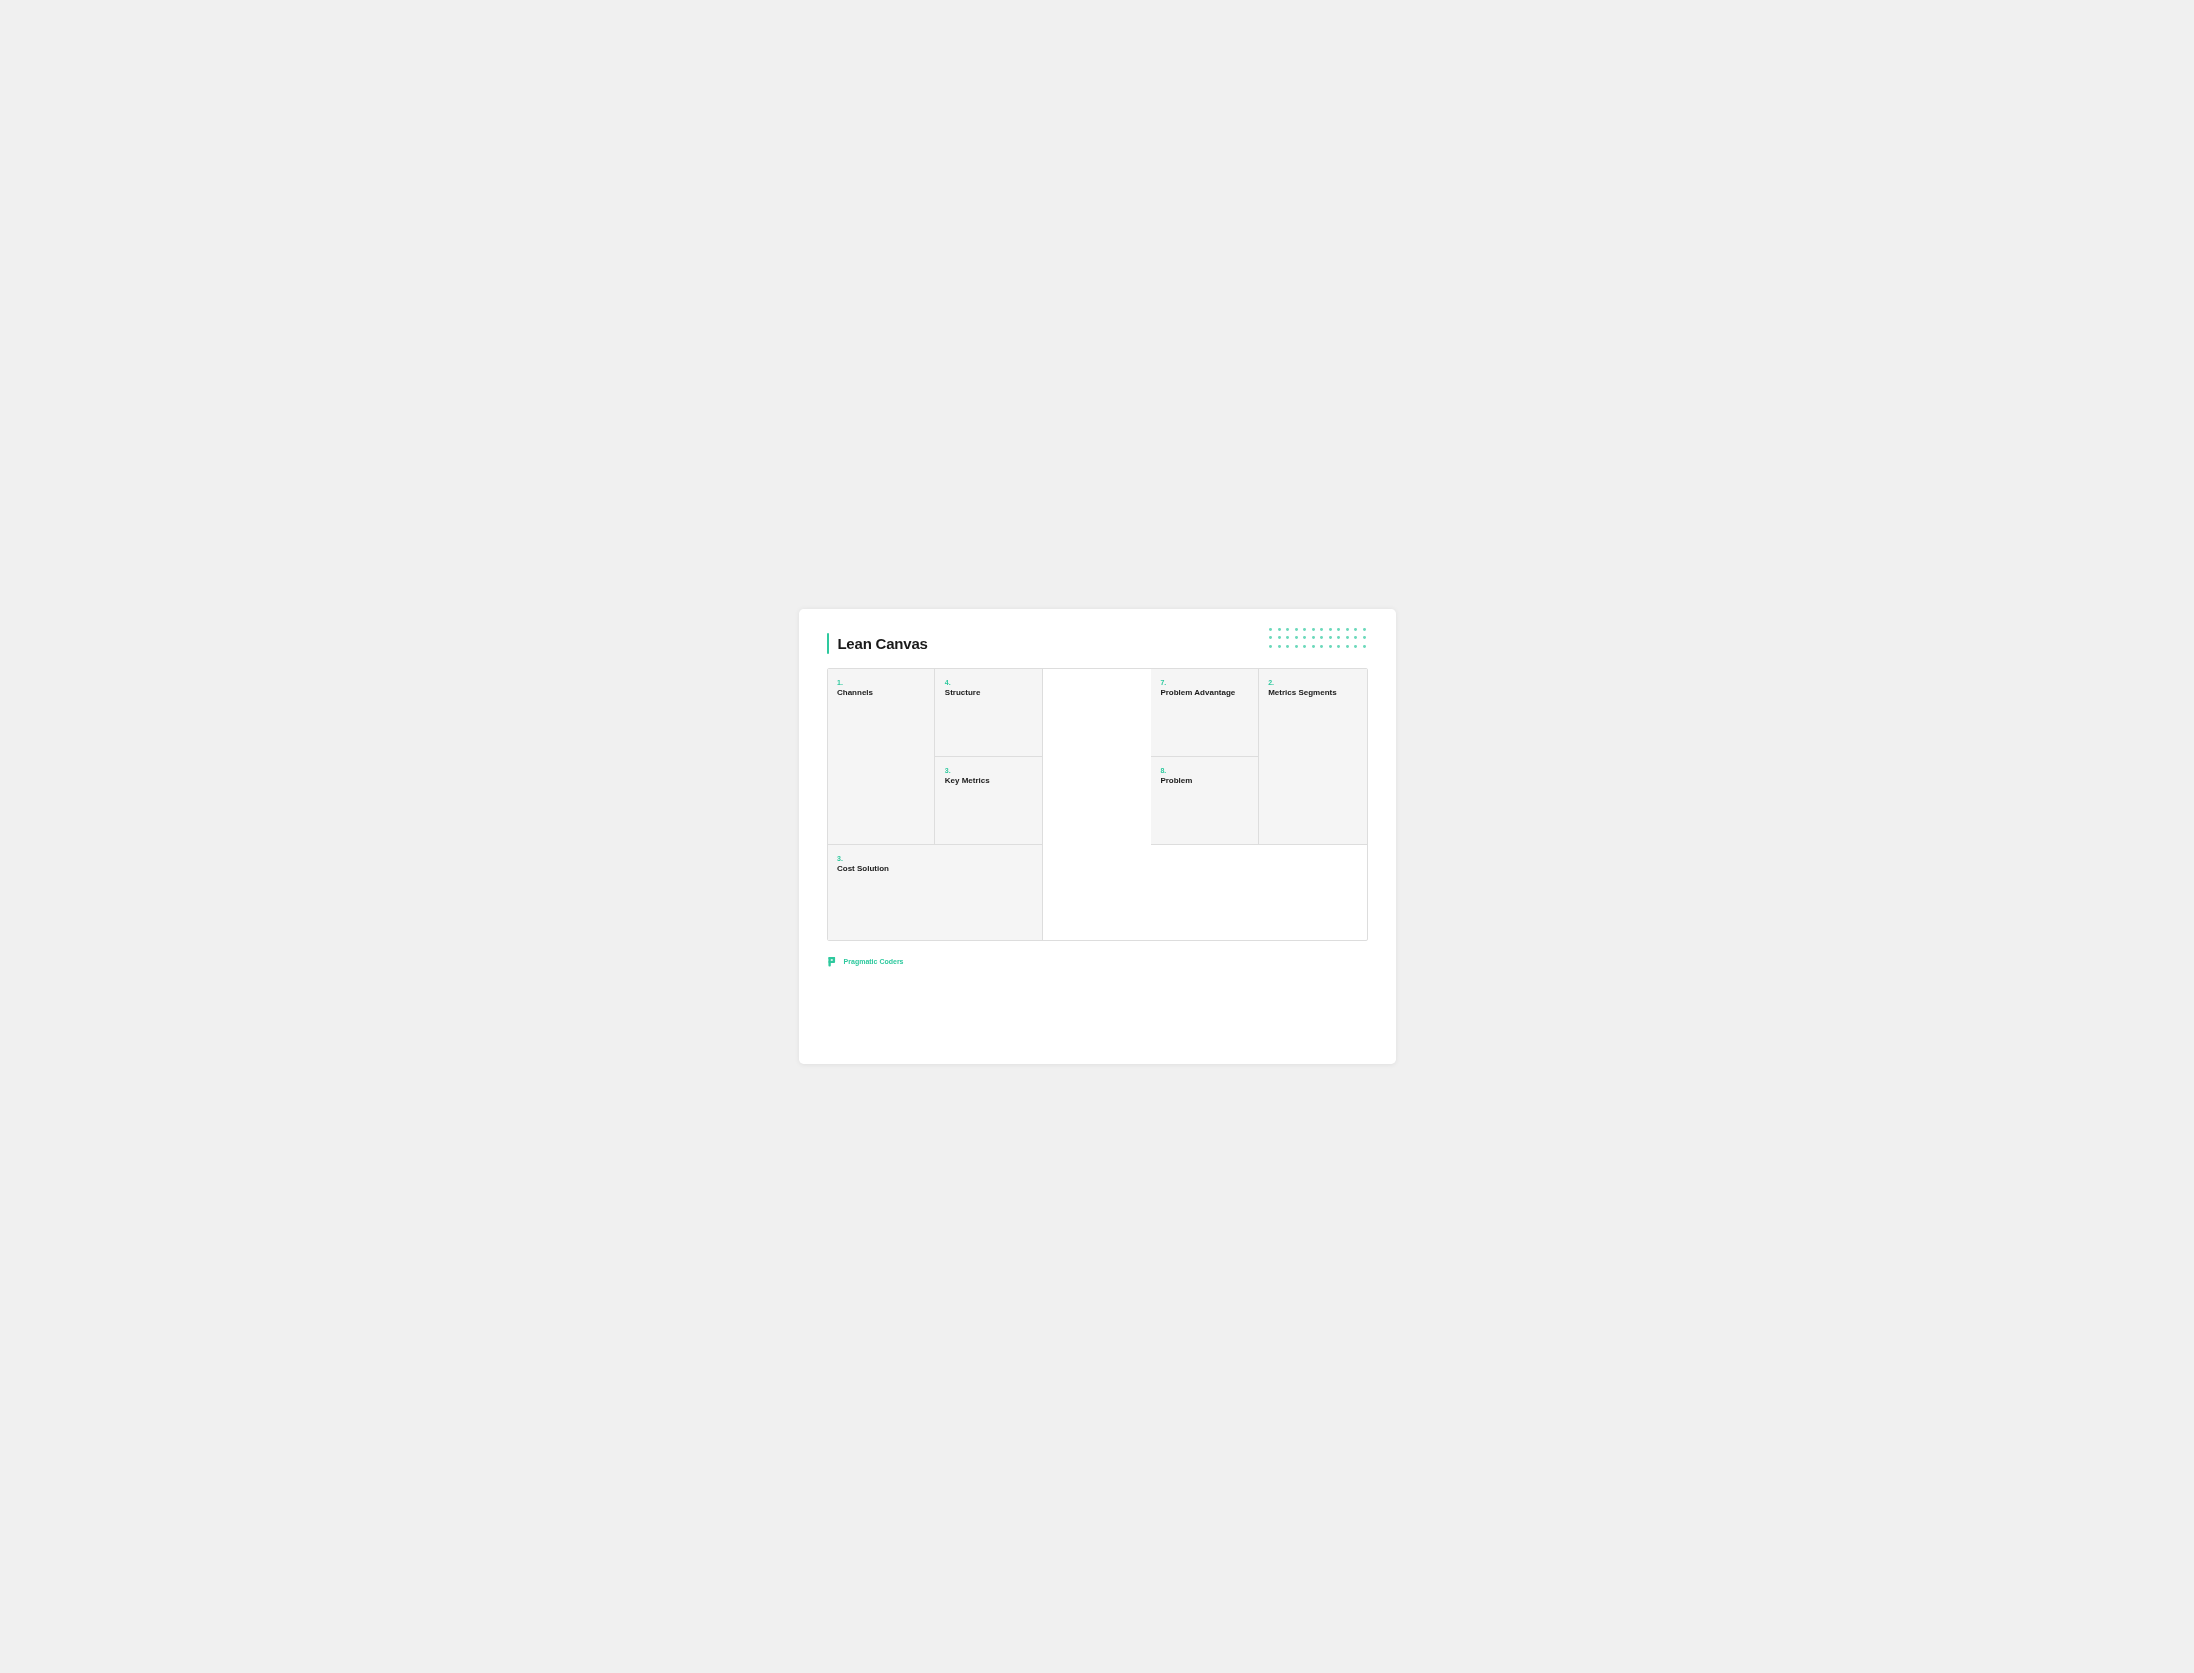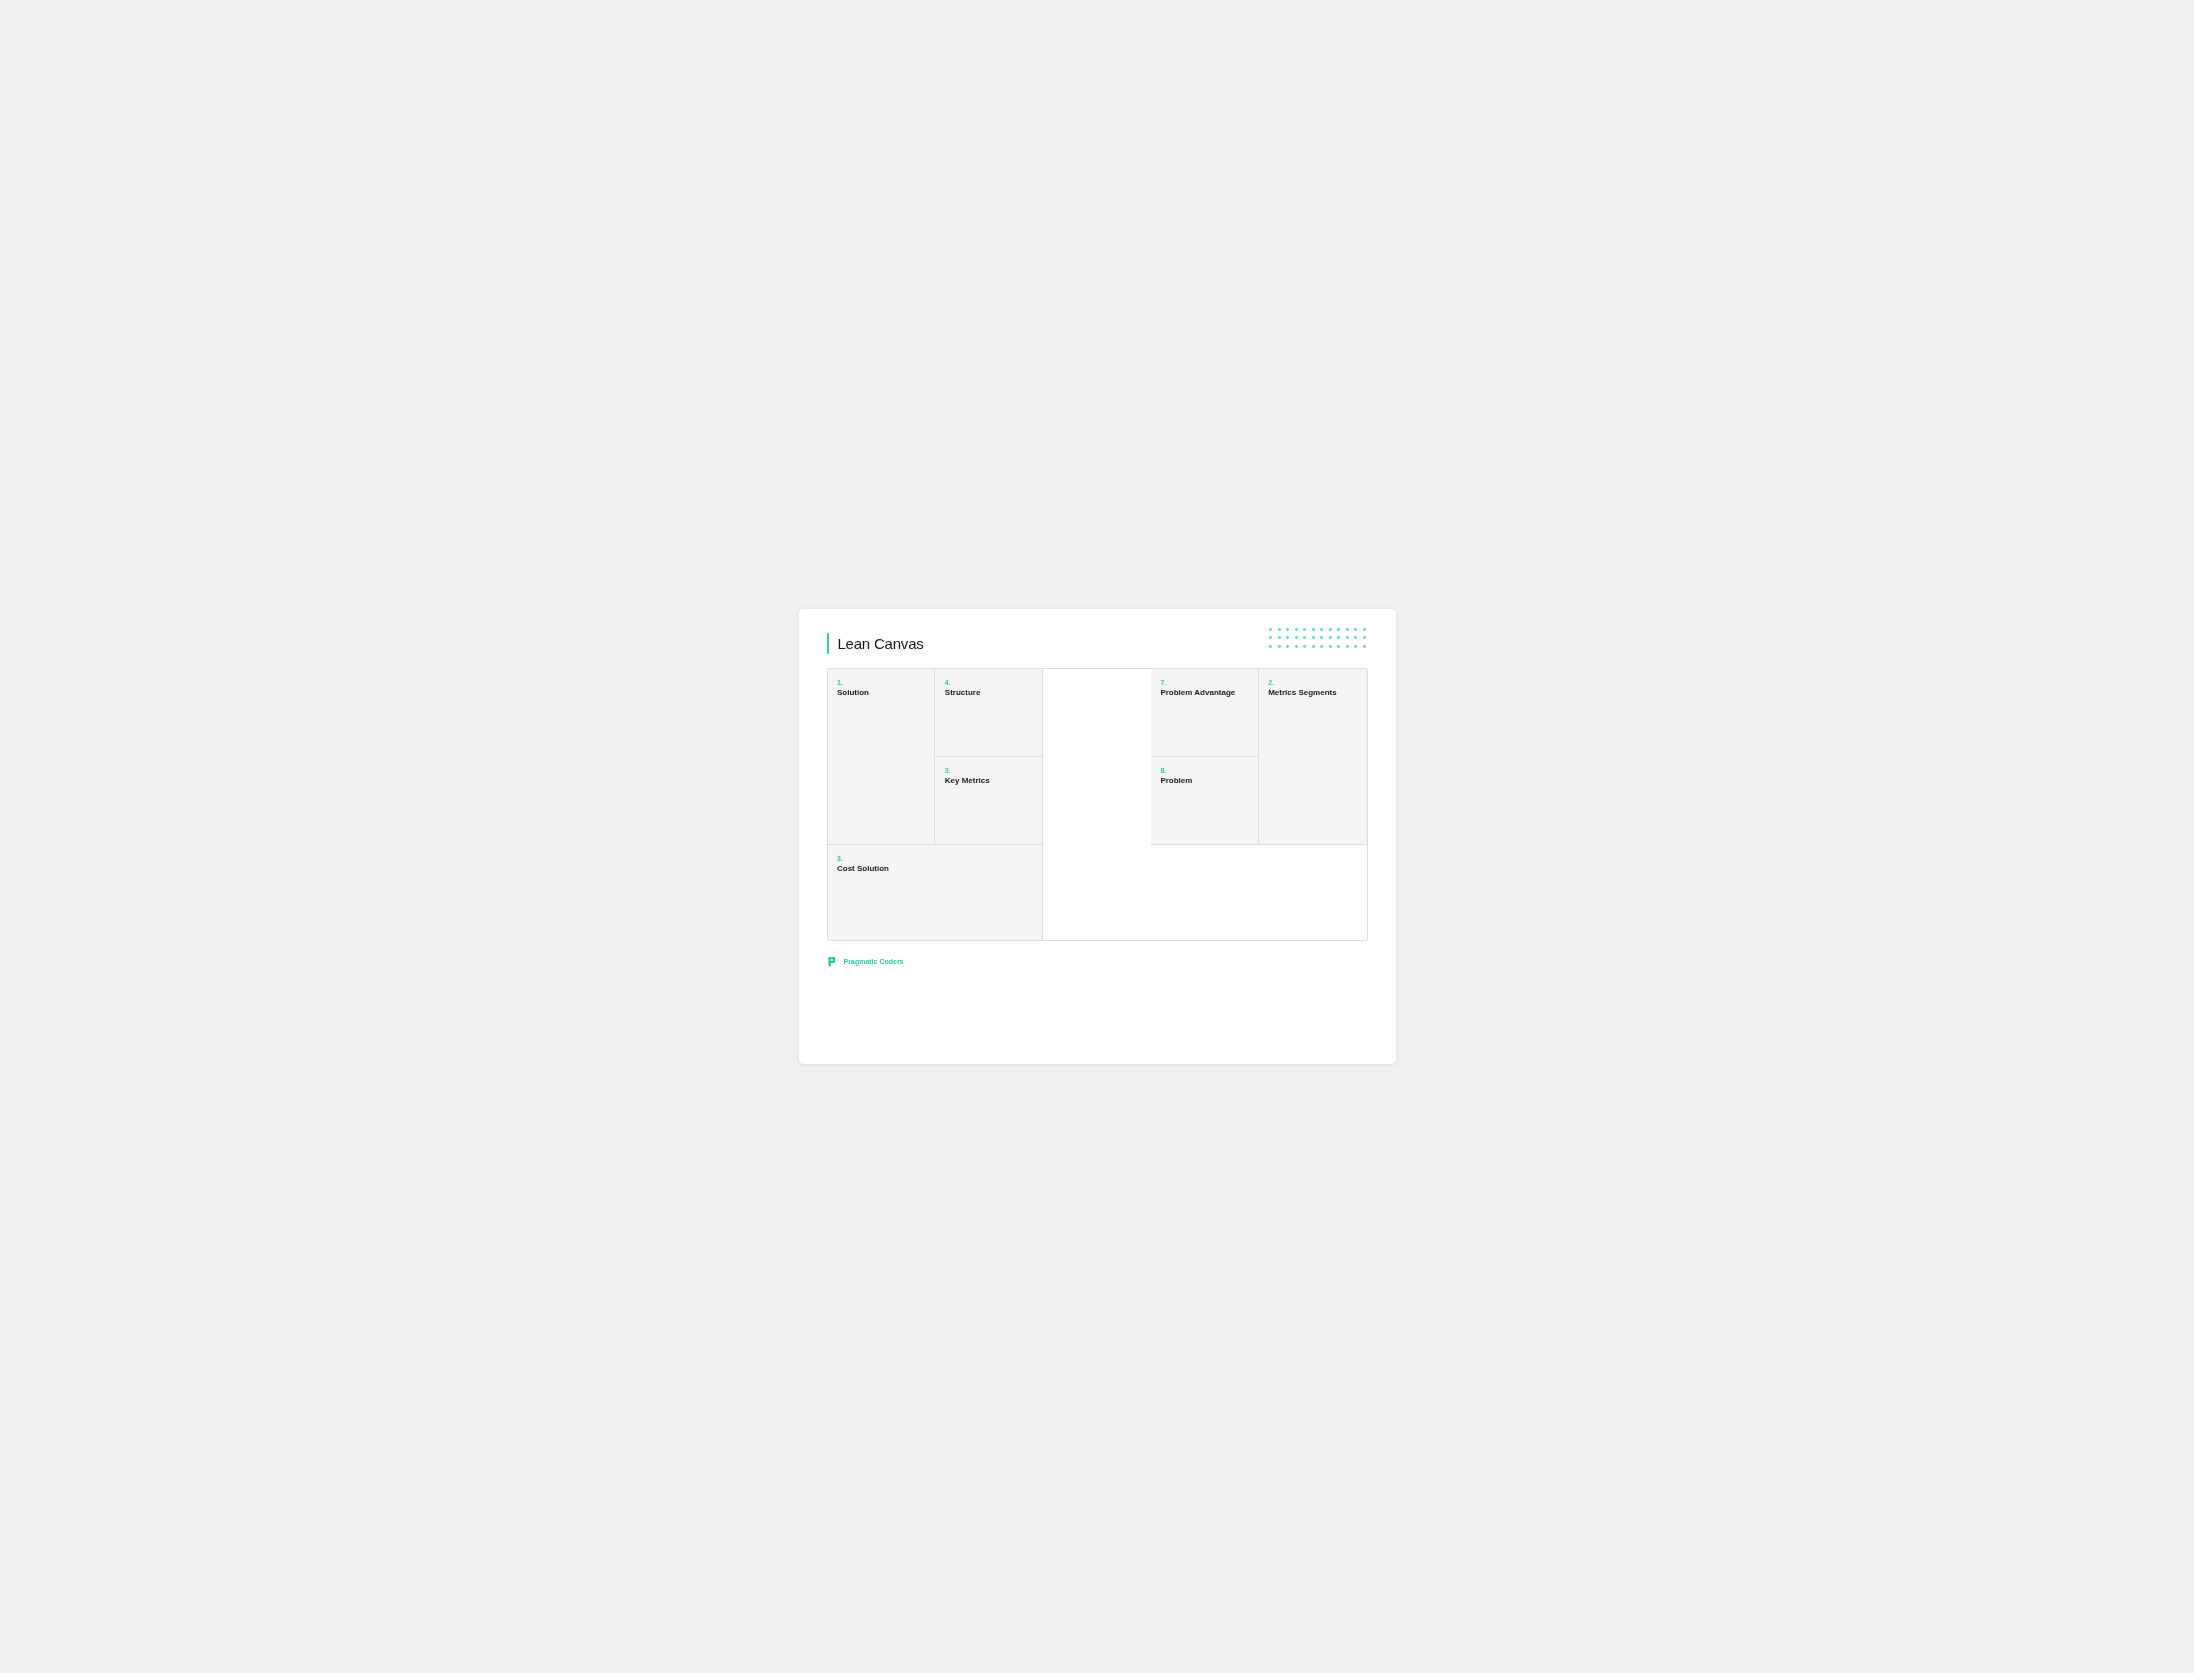--- a/index.html
+++ b/index.html
@@ -56,21 +56,21 @@
     .header-bar {
       width: 2.4px;
       height: 21px;
       background: #2ec99e;
       border-radius: 1.4px;
       margin-right: 8.5px;
     }
 
     .header-title {
       font-size: 15px;
-      font-weight: 400;
+      font-weight: 700;
       color: #1a1a1a;
       letter-spacing: -0.2px;
     }
 
     
     .footer {
       margin-top: 14px;
       display: flex;
       align-items: center;
       gap: 3.8px;
@@ -254,21 +254,21 @@
 
   <div class="header">
     <div class="header-bar"></div>
     <h1 class="header-title">Lean Canvas</h1>
   </div>
 
   <div class="lean-canvas">
 
     <div class="cell-problem">
       <div class="num">1.</div>
-      <div class="title">Solution</div>
+      <div class="title">Channels</div>
     </div>
 
     <div class="cell-solution-top">
       <div class="num">4.</div>
       <div class="title">Structure</div>
     </div>
 
 
     <div class="cell-unfair">
       <div class="num">7.</div>

